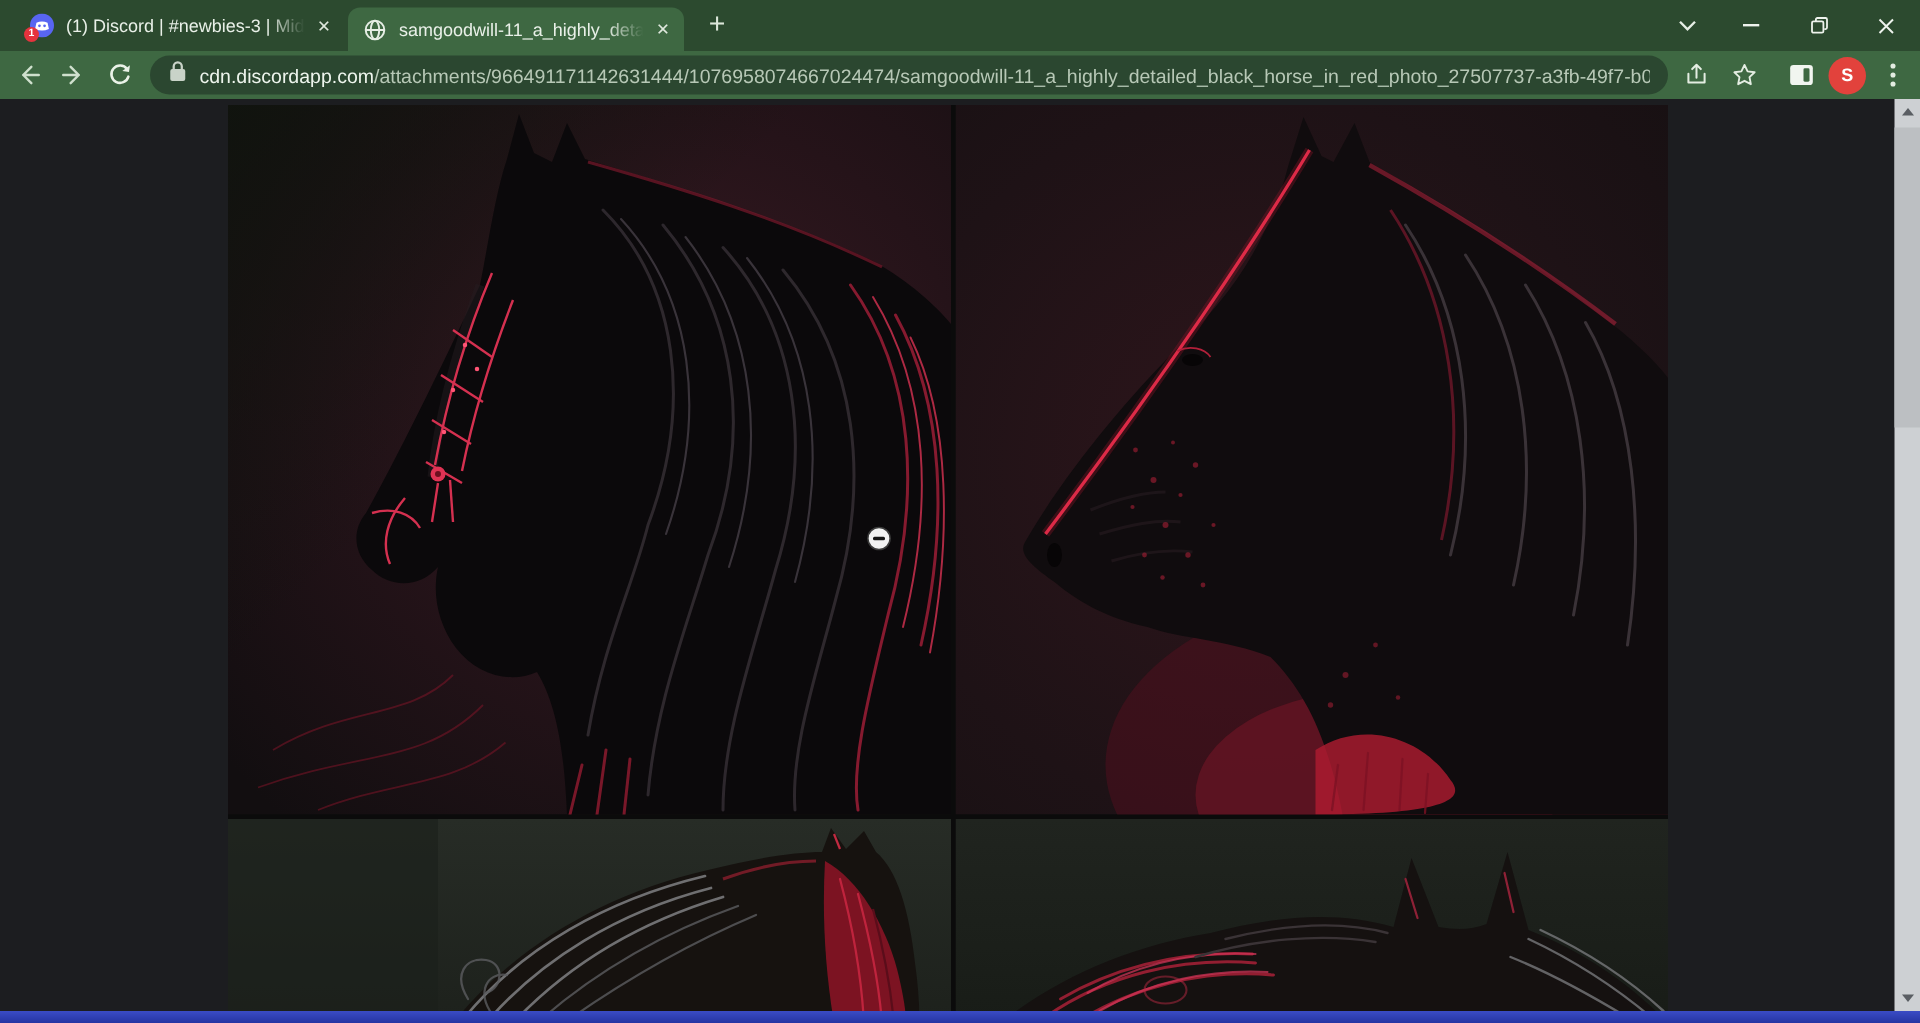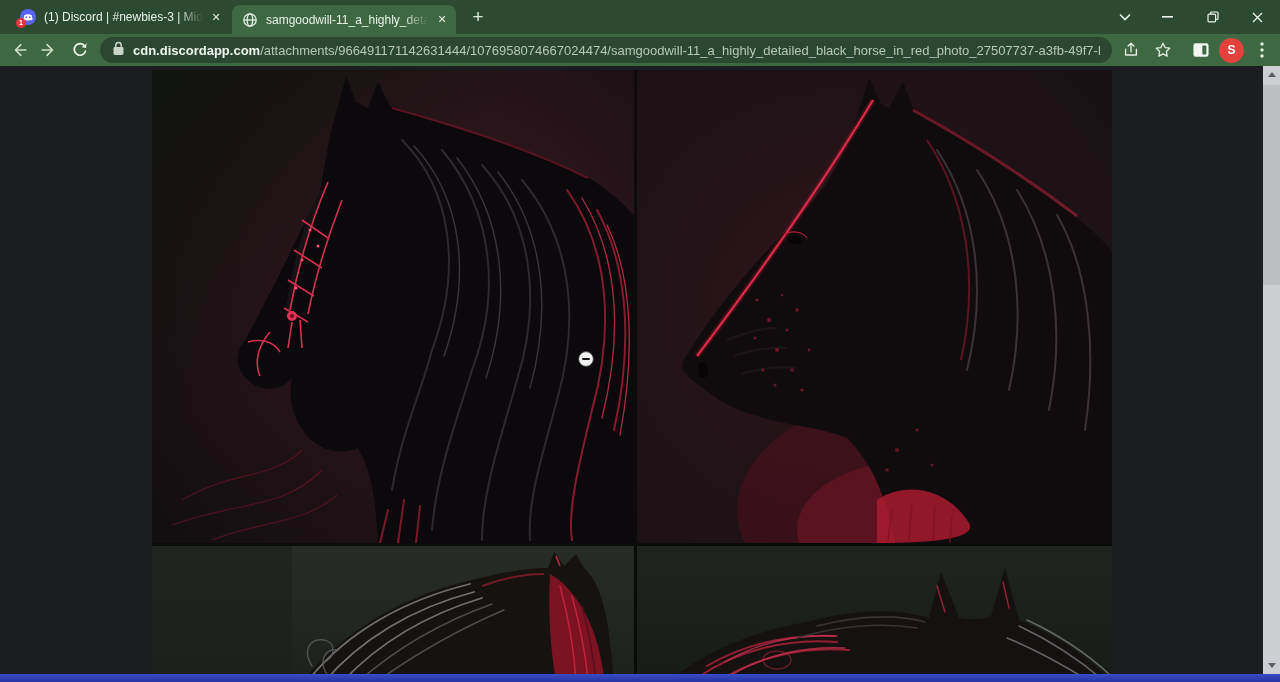--- a/index.html
+++ b/index.html
@@ -30,21 +30,21 @@
   .tabsearch { width:40px; }
 
   
   .toolbar { position:absolute; top:34px; left:0; width:1280px; height:32px; background:#3e6842;
              display:flex; align-items:center; }
   .navbtn { width:28px; height:28px; border-radius:50%; display:flex; align-items:center;
             justify-content:center; flex:0 0 28px; }
   .omnibox { position:absolute; left:100px; top:3px; width:1012px; height:26px; background:#2b4730;
              border-radius:13px; display:flex; align-items:center; padding:0 12px; overflow:hidden; }
   .url { font-size:13px; white-space:nowrap; overflow:hidden; margin-left:8px; }
-  .url .domain { color:#eef5ed;font-weight:bold; }
+  .url .domain { color:#eef5ed; }
   .url .path   { color:#b7c8b6; }
   .tool-right { position:absolute; right:4px; top:2px; height:28px; display:flex; align-items:center; gap:4px; }
   .iconbtn { width:28px; height:28px; display:flex; align-items:center; justify-content:center; }
   .avatar { width:25px; height:25px; border-radius:50%; background:#e2423c; color:#fff; font-size:12px;
             font-weight:bold; display:flex; align-items:center; justify-content:center; }
 
   
   .content { position:absolute; top:66px; left:0; width:1280px; height:616px; background:#1c1d20; }
   .image-grid { position:absolute; left:152px; top:4px; width:960px; height:612px; display:grid;
                 grid-template-columns:482px 475px; grid-template-rows:473px 1fr; gap:3px; background:#0b0b0b; }

